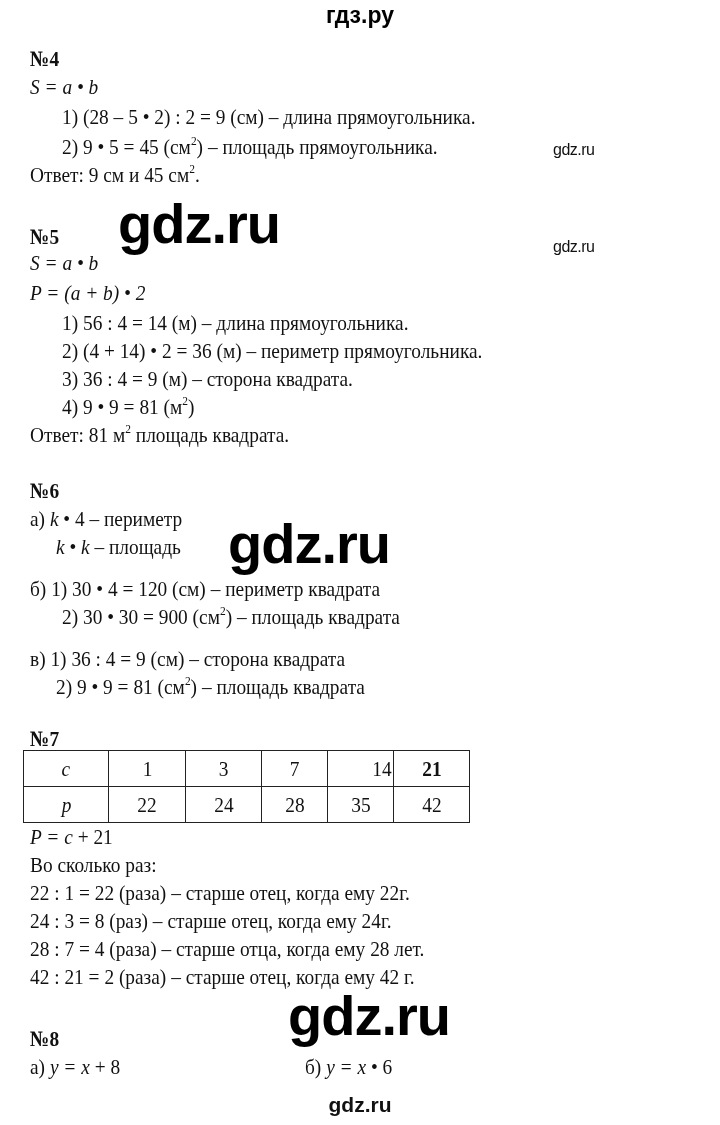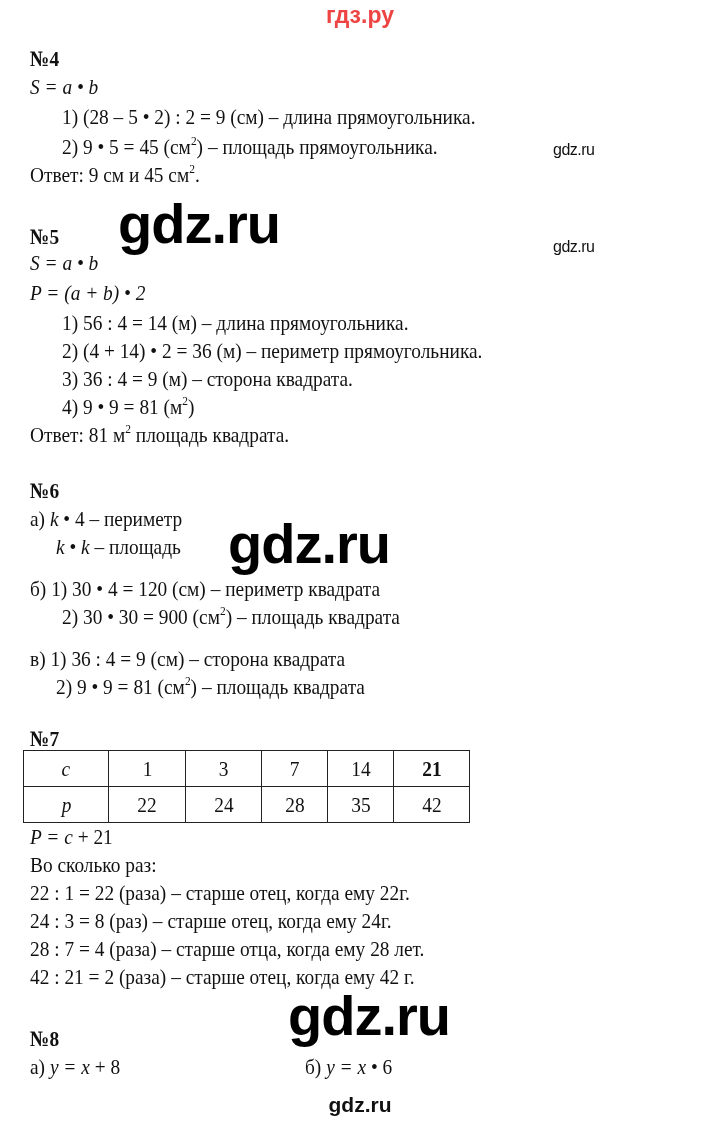--- a/index.html
+++ b/index.html
@@ -2,21 +2,21 @@
 <html><head>
   <meta charset="utf-8">
   <style>
     html, body { margin: 0; padding: 0; background: #ffffff; }
     body {
       width: 720px; height: 1125px; position: relative; overflow: hidden;
       font-family: "Liberation Serif", serif; color: #111111;
     }
     .header-wm {
       position: absolute; top: 2px; left: 0; width: 720px; text-align: center;
-      font-family: "Liberation Sans", sans-serif; font-weight: bold; font-size: 23px; color: #ef4444;
+      font-family: "Liberation Sans", sans-serif; font-weight: bold; font-size: 23px; color: #000000;
     }
     .footer-wm {
       position: absolute; top: 1093px; left: 0; width: 720px; text-align: center;
       font-family: "Liberation Sans", sans-serif; font-weight: bold; font-size: 21px; color: #111;
     }
     .wm-big {
       position: absolute; font-family: "Liberation Sans", sans-serif; font-weight: bold;
       font-size: 56px; letter-spacing: -1px; color: #000; line-height: 1;
     }
     .wm-small {
@@ -72,21 +72,21 @@
 <div class="line" style="left:56px; top:674px;"><span>2) 9 • 9 = 81 (см</span><sup>2</sup><span>) – площадь квадрата</span></div>
 
 <div class="line task-num" style="left:30px; top:726px;">№7</div>
 <table class="t7">
   <tbody>
       <tr>
     <td style="width:84px;"><span class="cell-inner"><i>c</i></span></td>
     <td style="width:76px;"><span class="cell-inner">1</span></td>
     <td style="width:75px;"><span class="cell-inner">3</span></td>
     <td style="width:65px;"><span class="cell-inner">7</span></td>
-    <td style="width:65px;"><span class="cell-inner">14</span></td>
+    <td style="width:65px;text-align:right;"><span class="cell-inner">14</span></td>
     <td style="width:75px;font-weight:bold;"><span class="cell-inner">21</span></td>
   </tr>
   <tr>
     <td><span class="cell-inner"><i>p</i></span></td>
     <td><span class="cell-inner">22</span></td>
     <td><span class="cell-inner">24</span></td>
     <td><span class="cell-inner">28</span></td>
     <td><span class="cell-inner">35</span></td>
     <td><span class="cell-inner">42</span></td>
   </tr>

